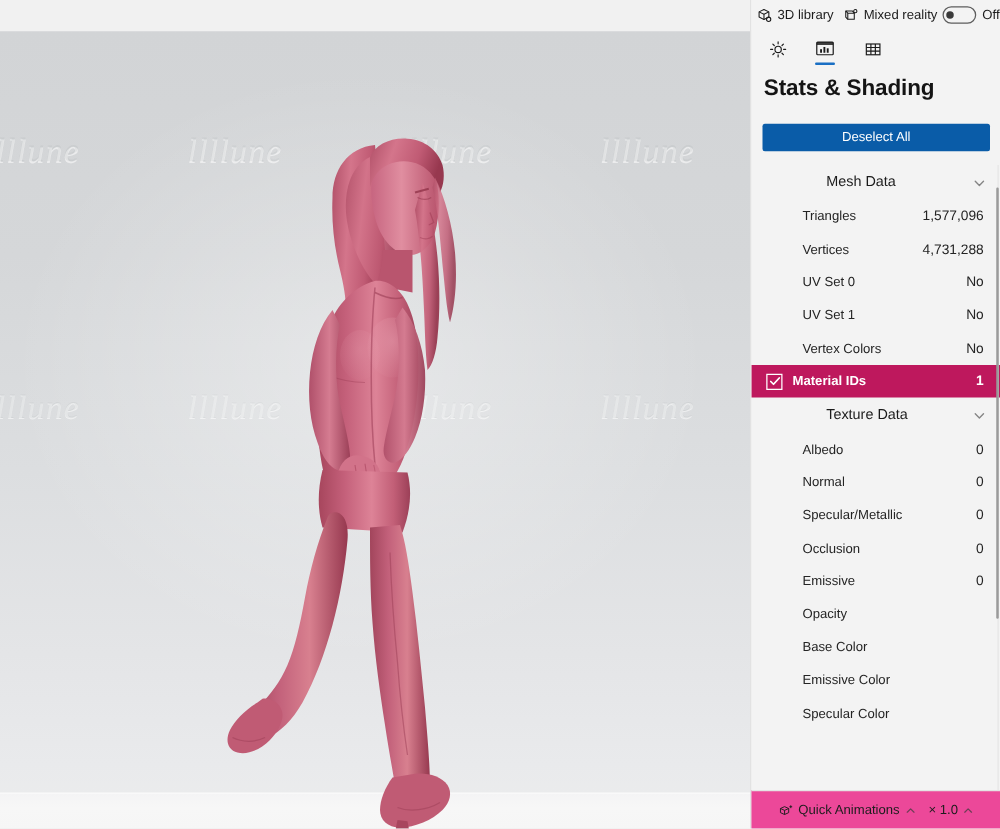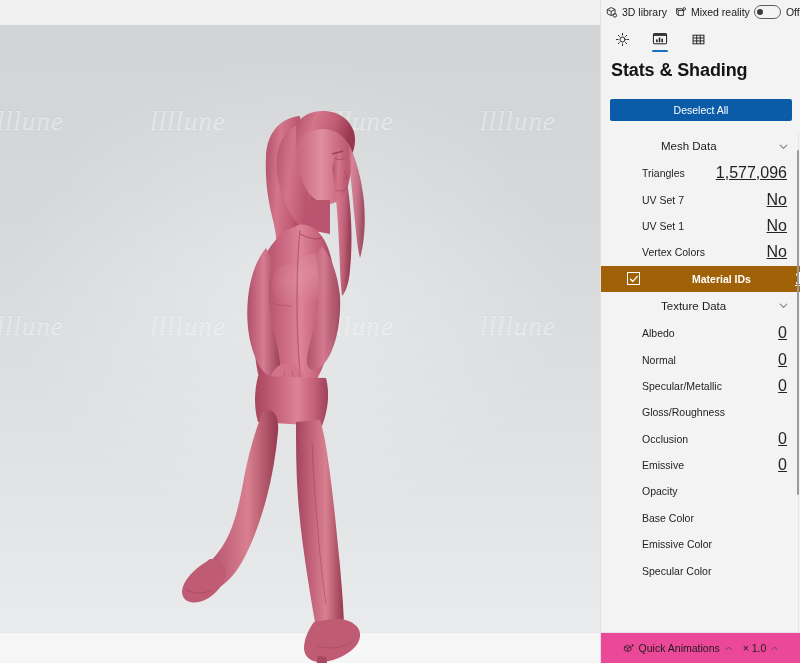--- a/index.html
+++ b/index.html
@@ -111,22 +111,22 @@
     position:relative;height:28px;display:flex;align-items:center;
     padding:0 12px 0 12px;box-sizing:border-box;cursor:default;
   }
   .sec-head .sec-title{font-size:11.5px;color:#1b1b1b;flex:1;padding-left:48px;}
   .chev{width:11px;height:11px;flex:none;opacity:.65;}
   .row{
     position:relative;height:26.4px;display:flex;align-items:center;
     padding:0 14px 0 41px;box-sizing:border-box;cursor:default;
   }
   .row .rlabel{font-size:10.5px;color:#242424;flex:1;white-space:nowrap;}
-  .row .rvalue{font-size:16px;color:#242424;white-space:nowrap;text-decoration:underline;}
-  .row.selected{background:#a16207;padding-left:26px;gap:44px;}
+  .row .rvalue{font-size:11px;color:#242424;white-space:nowrap;}
+  .row.selected{background:#be185d;padding-left:12px;}
   .row.selected .rlabel,.row.selected .rvalue{color:#ffffff;font-weight:600;}
   .cb{
     width:13px;height:13px;border:1.4px solid #ffffff;background:transparent;
     margin-right:8px;flex:none;position:relative;box-sizing:border-box;
   }
   .cb svg{position:absolute;left:0.5px;top:0.5px;}
 
   
   .sbar{
     position:absolute;right:1px;top:150px;width:2px;height:345px;
@@ -369,21 +369,25 @@
         <svg class="chev" viewBox="0 0 12 12">
           <path d="M2.4 4.4 L6 8 L9.6 4.4" fill="none" stroke="#4a4a4a" stroke-width="1.2" stroke-linecap="round" stroke-linejoin="round"></path>
         </svg>
       </div>
 
       <div class="row">
         <span class="rlabel">Triangles</span>
         <span class="rvalue">1,577,096</span>
       </div>
       <div class="row">
-        <span class="rlabel">UV Set 7</span>
+        <span class="rlabel">Vertices</span>
+        <span class="rvalue">4,731,288</span>
+      </div>
+      <div class="row">
+        <span class="rlabel">UV Set 0</span>
         <span class="rvalue">No</span>
       </div>
       <div class="row">
         <span class="rlabel">UV Set 1</span>
         <span class="rvalue">No</span>
       </div>
       <div class="row">
         <span class="rlabel">Vertex Colors</span>
         <span class="rvalue">No</span>
       </div>
@@ -410,24 +414,20 @@
       </div>
       <div class="row">
         <span class="rlabel">Normal</span>
         <span class="rvalue">0</span>
       </div>
       <div class="row">
         <span class="rlabel">Specular/Metallic</span>
         <span class="rvalue">0</span>
       </div>
       <div class="row">
-        <span class="rlabel">Gloss/Roughness</span>
-        <span class="rvalue"></span>
-      </div>
-      <div class="row">
         <span class="rlabel">Occlusion</span>
         <span class="rvalue">0</span>
       </div>
       <div class="row">
         <span class="rlabel">Emissive</span>
         <span class="rvalue">0</span>
       </div>
       <div class="row">
         <span class="rlabel">Opacity</span>
         <span class="rvalue"></span>

